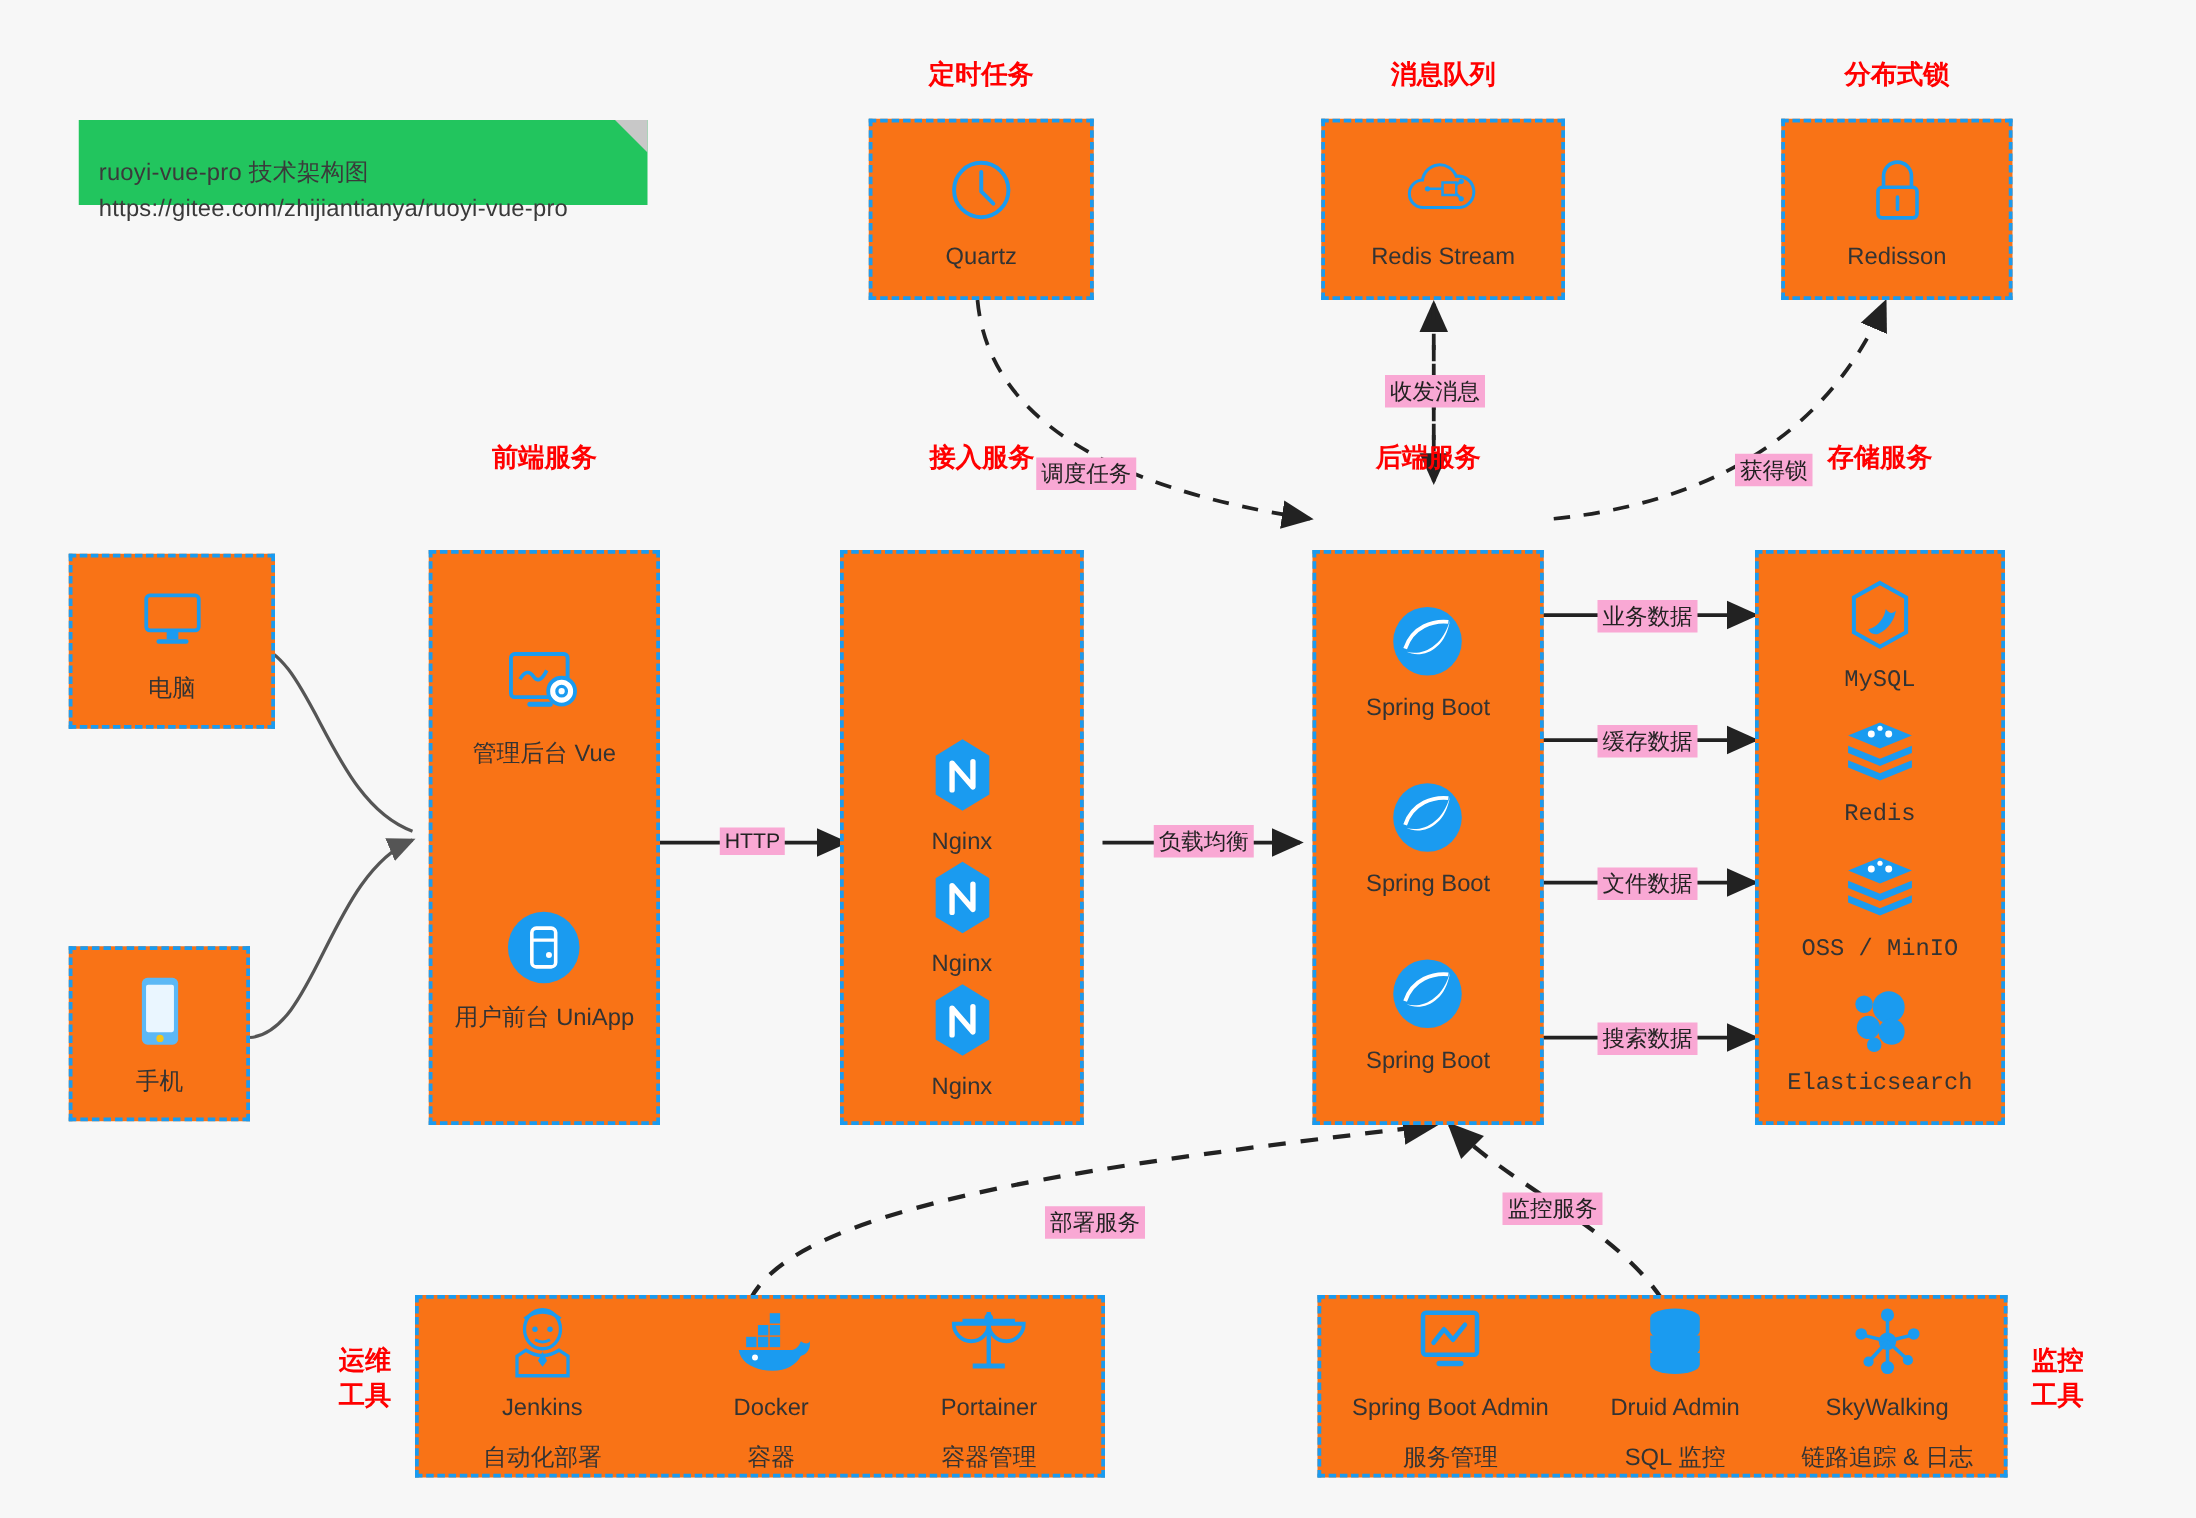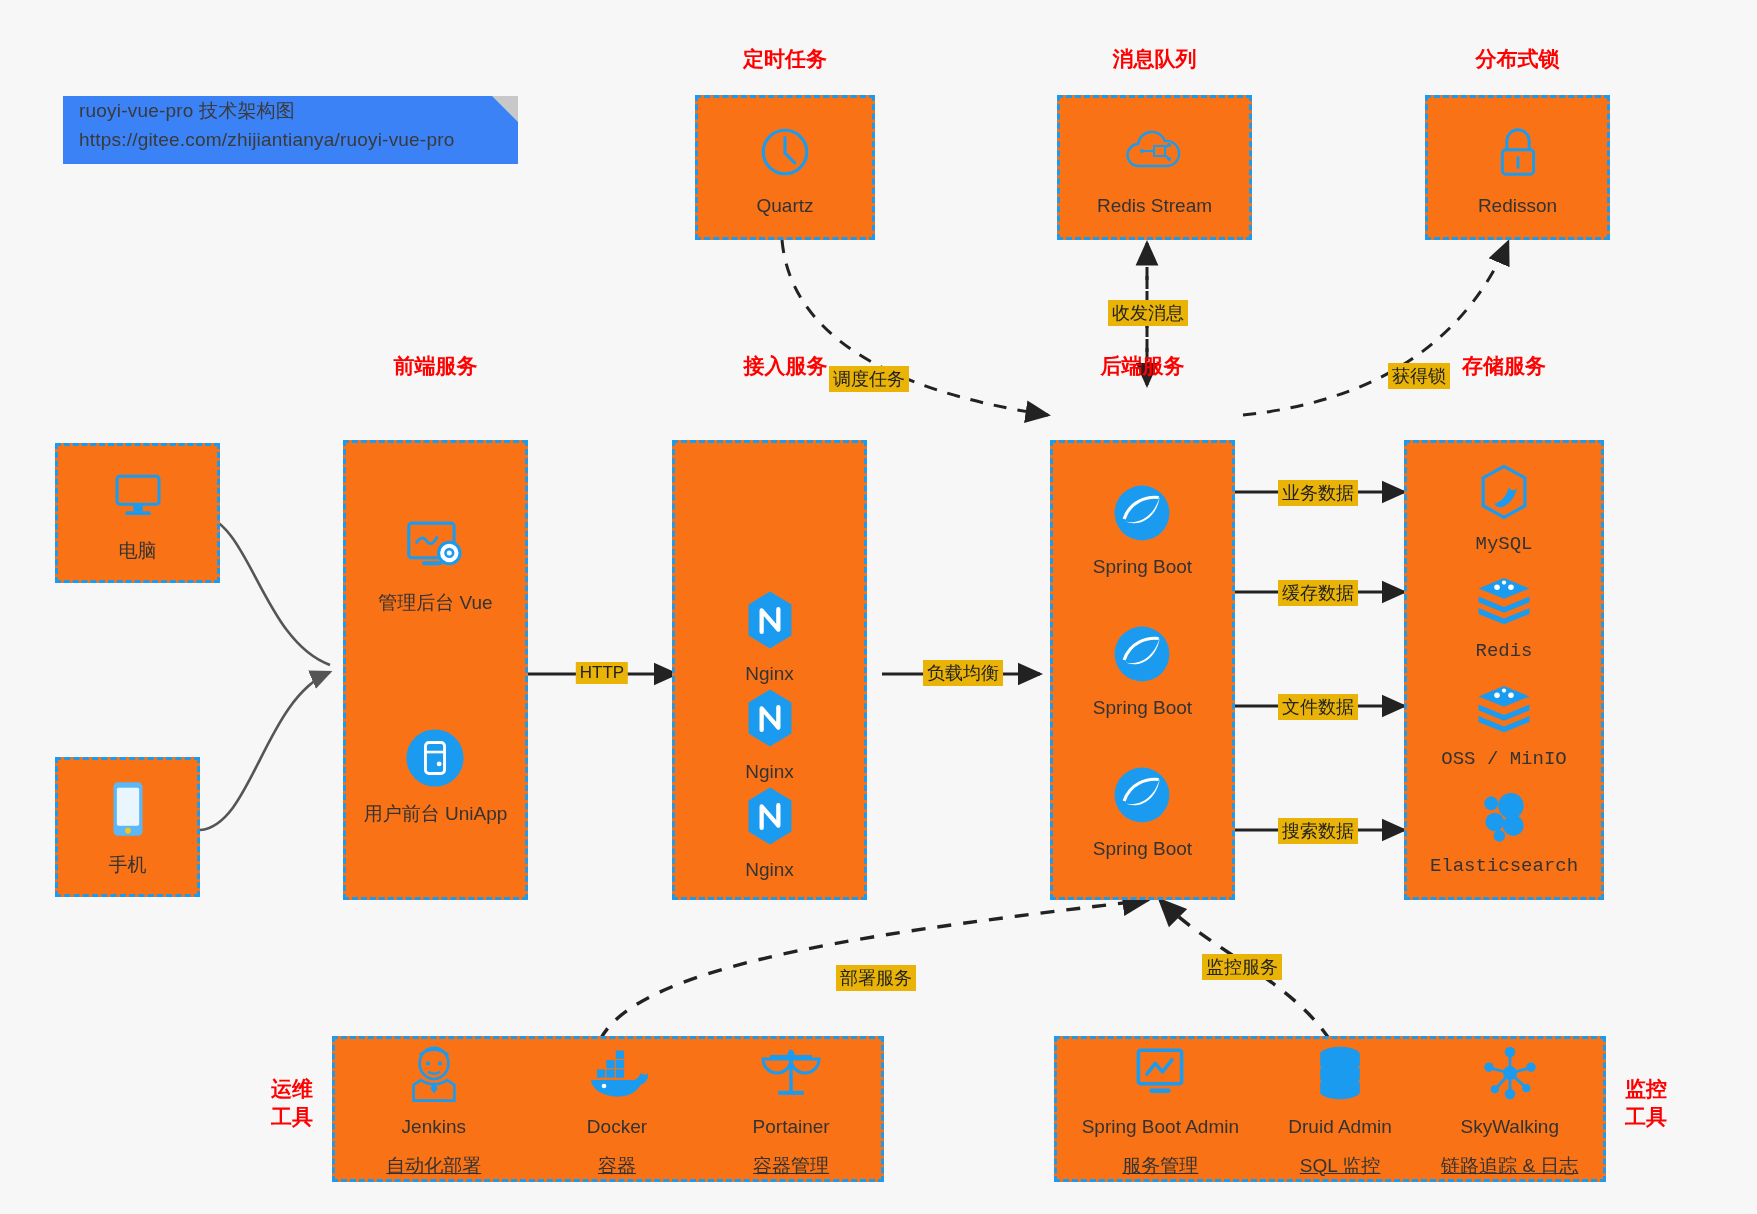--- a/index.html
+++ b/index.html
@@ -9,21 +9,21 @@
     font-family: "Liberation Sans", "DejaVu Sans", sans-serif;
     overflow: hidden;
     position: relative;
   }
   #canvas { position: absolute; inset: 0; }
   svg.wires { position: absolute; left: 0; top: 0; width: 1757px; height: 1214px; pointer-events: none; }
 
   
   .note {
     position: absolute; left: 63px; top: 96px; width: 455px; height: 68px;
-    background: #3b82f6; padding: 0 16px 0 16px;
+    background: #22c55e; padding: 28px 16px 0 16px;
   }
   .note .corner {
     position: absolute; right: 0; top: 0; width: 0; height: 0;
     border-left: 26px solid transparent; border-top: 26px solid #c8c8c8;
   }
   .note-line { font-size: 19px; color: #3a3a3a; line-height: 1.55; letter-spacing: .2px; white-space: nowrap; }
 
   
   .group-title {
     position: absolute; color: #ff0000; font-weight: bold;
@@ -41,26 +41,26 @@
     background: #f97316;
   }
   .dbox.col { display: flex; flex-direction: column; justify-content: space-around; align-items: center; }
   .dbox.row { display: flex; flex-direction: row; justify-content: space-around; align-items: center; }
   .dbox.single { display: flex; flex-direction: column; justify-content: center; align-items: center; }
 
   .node { display: flex; flex-direction: column; align-items: center; justify-content: center; }
   .node .glyph { width: 66px; height: 66px; display: flex; align-items: center; justify-content: center; }
   .node .glyph.sm { width: 60px; height: 60px; }
   .node .label { margin-top: 10px; font-size: 19px; color: #333; white-space: nowrap; text-align: center; }
-  .node .sublabel { margin-top: 15px; font-size: 19px; color: #333; white-space: nowrap; text-align: center; text-decoration: underline; }
+  .node .sublabel { margin-top: 15px; font-size: 19px; color: #333; white-space: nowrap; text-align: center; }
 
   
   .elabel {
     position: absolute; font-size: 17px; color: #222;
-    background: #eab308; padding: 1px 4px; white-space: nowrap;
+    background: #f9a8d4; padding: 1px 4px; white-space: nowrap;
     transform: translate(-50%, -50%);
   }
   .elabel.cn { font-size: 18px; }
 </style>
 </head>
 <body>
 
 <div id="canvas">
 
   <svg class="wires" viewBox="0 0 1757 1214">

